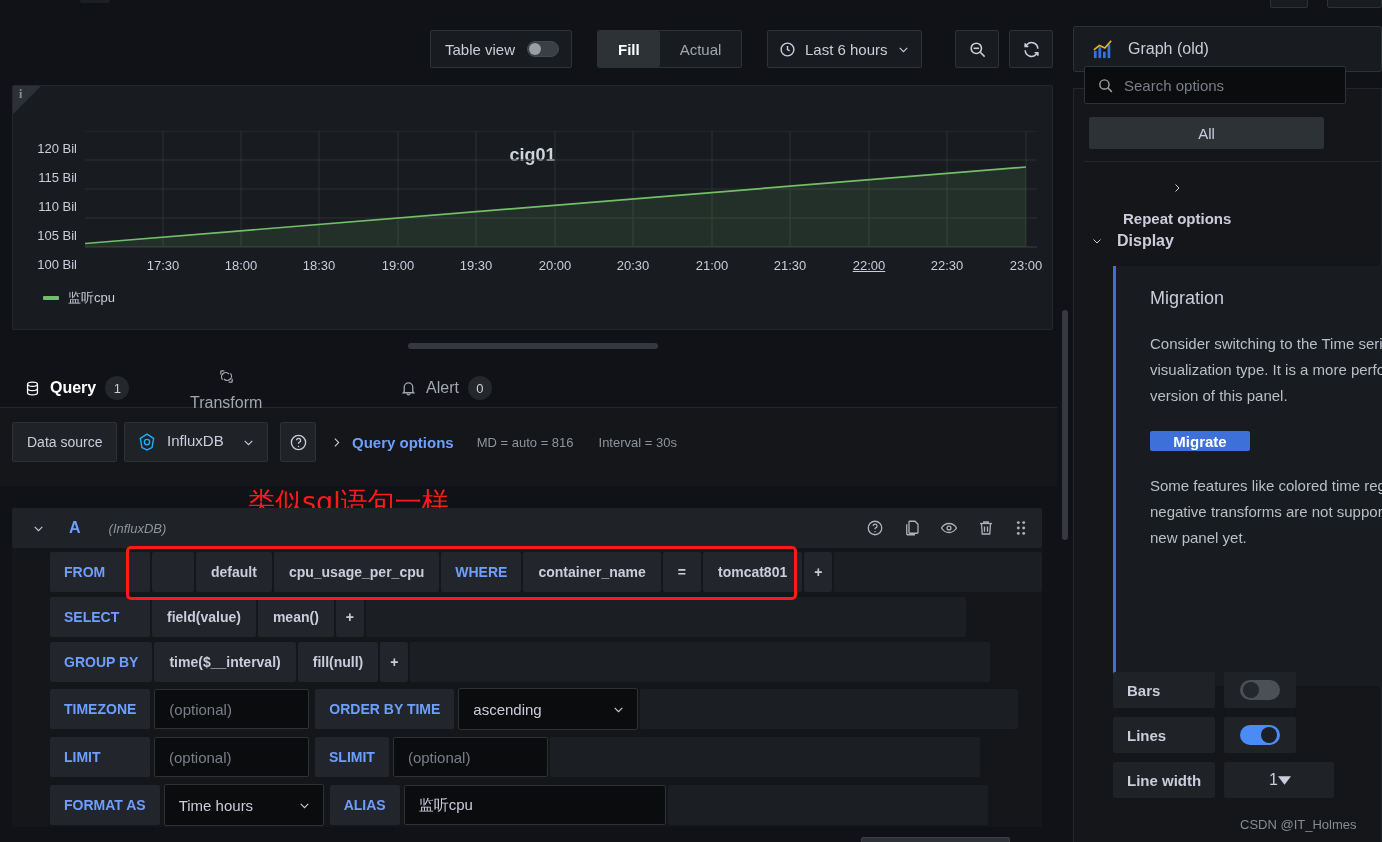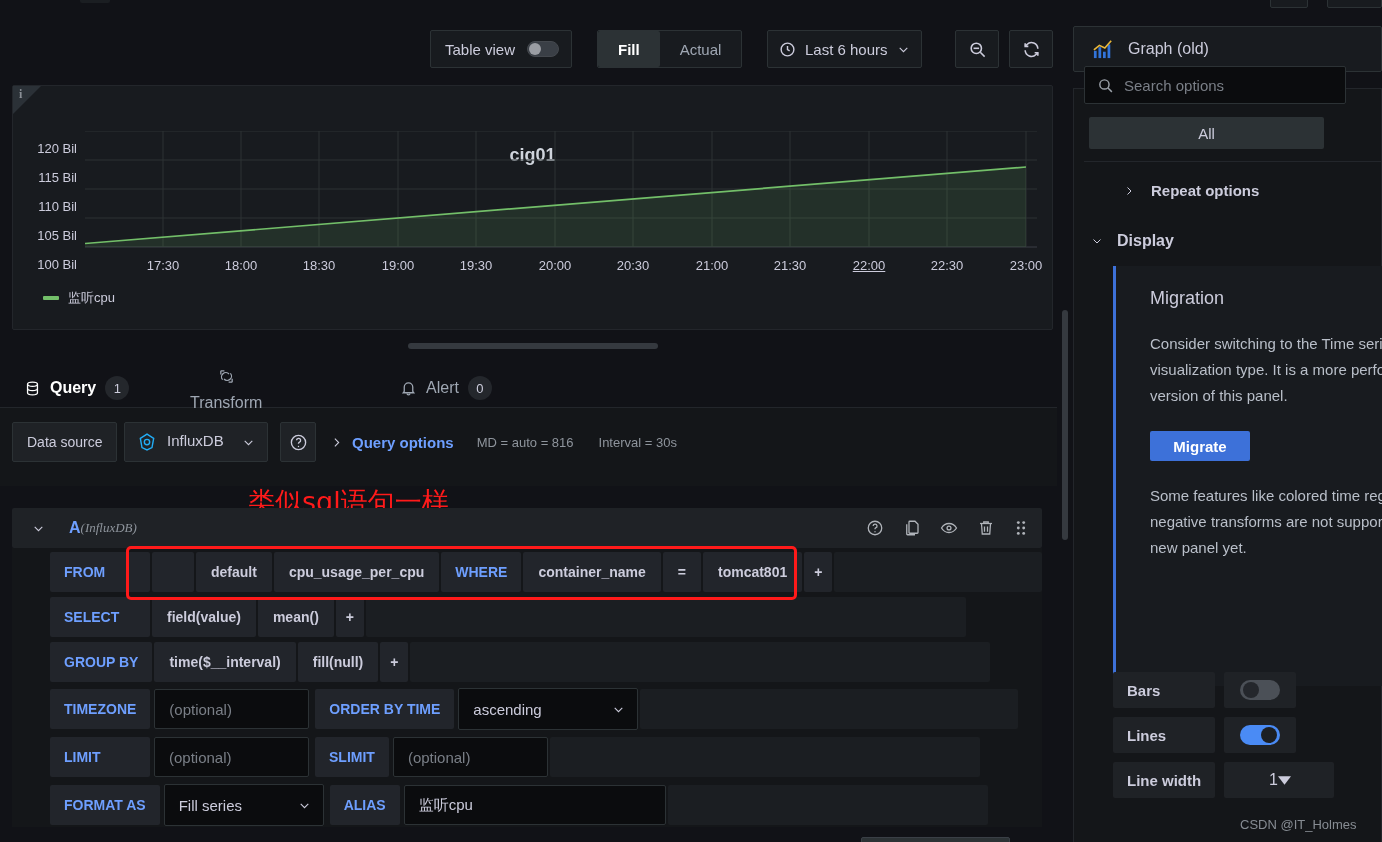--- a/index.html
+++ b/index.html
@@ -112,21 +112,21 @@
   .redbox {
     position:absolute; left:126px; top:546px; width:671px; height:54px;
     border:3px solid #ff1a1a; border-radius:5px; pointer-events:none;
   }
 
   
   .qeditor { position:absolute; left:12px; top:508px; width:1030px; }
   .rowA { height:40px; background:#1f2226; display:flex; align-items:center; position:relative; border-radius:2px; }
   .rowA .chev { margin-left:20px; color:#ccccdc; font-size:13px; }
   .rowA .aname { margin-left:24px; font-size:16px; color:#6e9fff; font-weight:bold; }
-  .rowA .dstag { font-size:13px; color:#8e949c; font-style:italic;font-family:Liberation Serif, serif; }
+  .rowA .dstag { margin-left:28px; font-size:13px; color:#8e949c; font-style:italic; }
   .rowA .icons { position:absolute; right:14px; display:flex; align-items:center; gap:19px; }
 
   .qbody { background:#141619; padding-top:4px; }
   .qrow { display:flex; align-items:center; gap:2px; height:40px; margin-bottom:5px; padding-left:38px; }
   .kw {
     height:40px; min-width:100px; display:flex; align-items:center; padding:0 14px;
     background:#22252b; border-radius:2px; font-size:14px; color:#6e9fff; font-weight:bold;
   }
   .seg-val {
     height:40px; display:flex; align-items:center; padding:0 15px;
@@ -161,33 +161,33 @@
     background:#0b0c0e; border:1px solid #2c3235; border-radius:2px;
     display:flex; align-items:center; gap:10px; padding-left:12px;
   }
   .searchopt .sp { font-size:15px; color:#7a7f87; }
   .allbtn {
     position:absolute; left:16px; top:91px; width:235px; height:32px; background:#2c3235;
     display:flex; align-items:center; justify-content:center; border-radius:2px;
     font-size:15px; color:#ccccdc;
   }
   .hsep { position:absolute; left:11px; top:135px; width:300px; height:1px; background:#23262b; }
-  .repeatrow { position:absolute; left:50px; top:156px; display:flex; align-items:center; gap:16px; }
+  .repeatrow { position:absolute; left:50px; top:156px; display:flex; align-items:center; gap:16px;flex-direction:column; }
   .repeatrow .rl { font-size:15px; color:#ccccdc; font-weight:bold; }
   .displayrow { position:absolute; left:18px; top:206px; display:flex; align-items:center; gap:14px; }
   .displayrow .dl { font-size:16px; color:#ccccdc; font-weight:bold; }
 
   .migbox {
     position:absolute; left:40px; top:240px; width:300px; height:420px;
     background:#181b1f; border-left:3px solid #3d71d9; padding:22px 0 0 34px; overflow:hidden;
   }
   .migbox h4 { font-size:18px; font-weight:normal; color:#ccccdc; margin-bottom:22px; }
   .migbox p { font-size:15px; line-height:26px; color:#b9bfc9; width:300px; }
   .migbtn {
-    margin: 22px 0 22px 0; width:100px; height:30px; background:#3d71d9;
+    margin: 22px 0 22px 0; width:100px; height:20px; background:#3d71d9;
     display:flex; align-items:center; justify-content:center; border-radius:2px;
     font-size:15px; color:#ffffff; font-weight:bold;
   }
 
   .optrow { position:absolute; left:40px; display:flex; align-items:center; gap:9px; }
   .optrow .ol {
     width:102px; height:36px; background:#1f2226; border-radius:2px;
     display:flex; align-items:center; padding-left:14px; font-size:15px; color:#ccccdc; font-weight:bold;
   }
   .optrow .ctl {
@@ -518,21 +518,21 @@
         <span class="kw">LIMIT</span>
         <span class="inp ph" style="width:155px;margin-left:2px;">(optional)</span>
         <span class="kw" style="min-width:auto;margin-left:4px;">SLIMIT</span>
         <span class="inp ph" style="width:155px;margin-left:2px;">(optional)</span>
         <span class="seg-spacer" style="max-width:430px;background:#1b1e22;"></span>
       </div>
 
       <div class="qrow" style="height:44px;">
         <span class="kw">FORMAT AS</span>
         <span class="sel" style="width:160px;margin-left:2px;">
-          <span>Fill series</span>
+          <span>Time hours</span>
           <span class="icn">
             <svg width="13" height="13" viewBox="0 0 24 24" fill="none" stroke="#ccccdc" stroke-width="2">
                 <path d="M5 9l7 7 7-7"></path>
               </svg>
           </span>
         </span>
         <span class="kw" style="min-width:auto;margin-left:4px;">ALIAS</span>
         <span class="inp" style="width:262px;margin-left:2px;">监听cpu</span>
         <span class="seg-spacer" style="max-width:320px;background:#1b1e22;"></span>
       </div>

